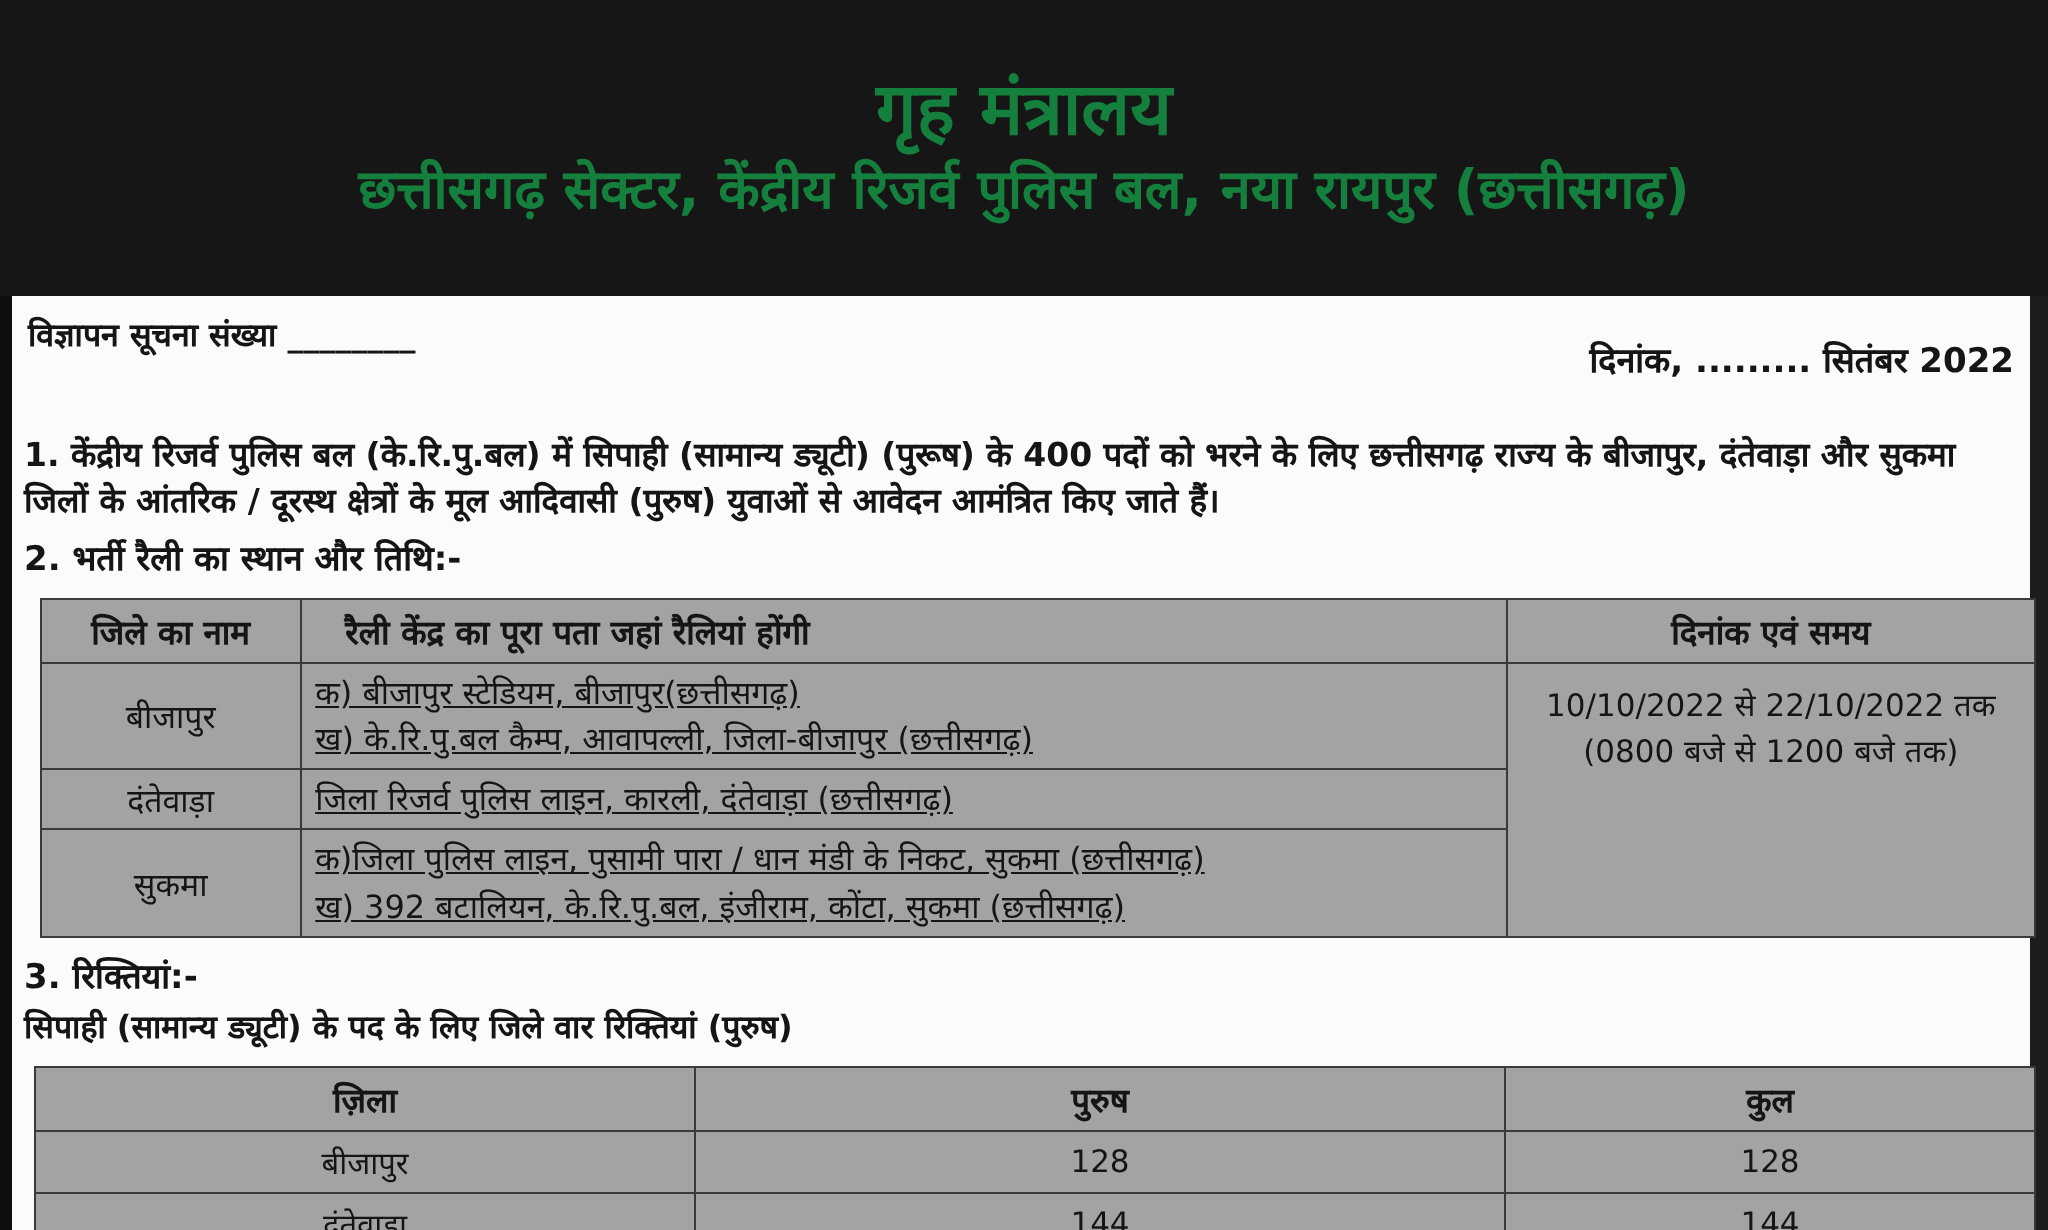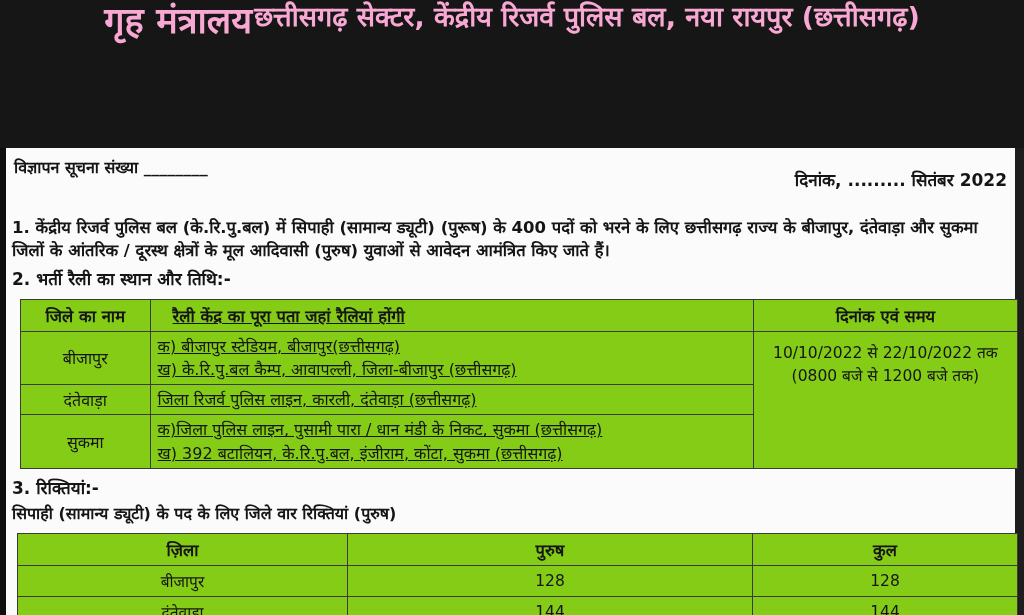--- a/index.html
+++ b/index.html
@@ -6,23 +6,23 @@
   html, body { width: 1024px; height: 615px; overflow: hidden; }
   body {
     font-family: "DejaVu Sans", "Liberation Sans", sans-serif;
     background: #fcfcfc;
     color: #151515;
   }
   
   .banner {
     width: 1024px; height: 148px;
     background: #161616;
-    color: #f9a8d4;
+    color: #15803d;
     text-align: center;
-    display: flex; flex-direction: row; justify-content: center;
+    display: flex; flex-direction: column; justify-content: center;
     gap: 2px;
   }
   .banner .b1 { font-size: 36px; font-weight: bold; line-height: 1.15; }
   .banner .b2 { font-size: 42px; font-weight: bold; line-height: 1.15; }
   .banner .b3 { font-size: 27px; font-weight: bold; line-height: 1.25; }
 
   
   .page {
     width: 1024px; height: 467px;
     background: #fbfbfb;
@@ -50,34 +50,34 @@
   .para {
     margin: 8px 2px 0 2px;
     font-size: 16.5px; font-weight: bold;
     line-height: 1.42;
   }
   .h2 {
     margin: 4px 2px 0 2px;
     font-size: 17px; font-weight: bold;
   }
 
-  table { border-collapse: collapse; background: #84cc16; }
+  table { border-collapse: collapse; background: #a3a3a3; }
   th, td { border: 1.6px solid #3a3a3a; }
 
   
   .rally-table {
     margin: 9px 4px 0 10px;
     width: 998px;
     table-layout: fixed;
   }
   .rally-table col.c1 { width: 13%; }
   .rally-table col.c2 { width: 60.5%; }
   .rally-table col.c3 { width: 26.5%; }
   .rally-table th { font-size: 16.5px; font-weight: bold; padding: 4px 2px; }
-  .rally-table th.addr-h { text-align: left; padding-left: 22px; text-decoration: underline; }
+  .rally-table th.addr-h { text-align: left; padding-left: 22px; }
   .rally-table td { font-size: 16px; padding: 3px 2px; }
   .rally-table td.district { text-align: center; vertical-align: middle; }
   .rally-table td.address { text-align: left; padding-left: 7px; line-height: 1.45; text-decoration: underline; }
   .rally-table td.datetime {
     text-align: center; vertical-align: top;
     padding-top: 10px; line-height: 1.5; font-size: 15.5px;
   }
   .h3 { margin: 7px 2px 0 2px; font-size: 17px; font-weight: bold; }
   .sub3 { margin: 3px 2px 0 2px; font-size: 16px; font-weight: bold; }
 

